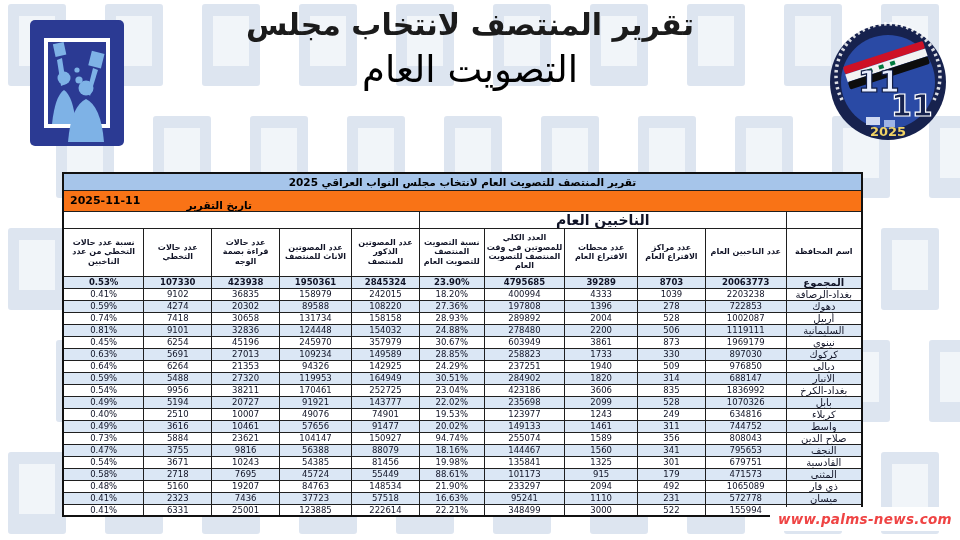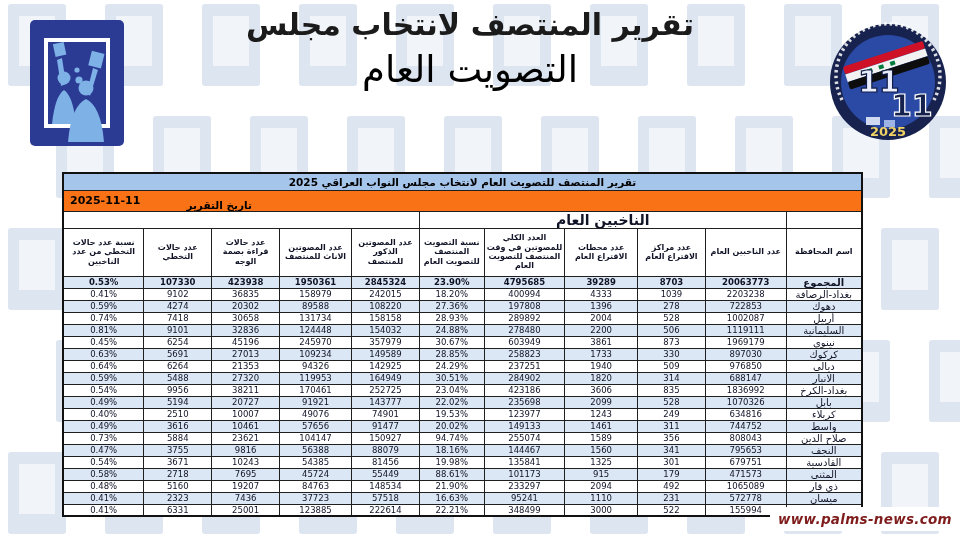--- a/index.html
+++ b/index.html
@@ -39,21 +39,21 @@
   tr.cols th { height:48px; font-size:8px; font-weight:bold; white-space:normal; line-height:1.18; padding:1px 2px; }
 
   tbody td { height:12px; font-size:8.5px; white-space:nowrap; }
   tbody tr:nth-child(odd) td { background:#dbe7f5; }
   tr.total td { background:#f6a81c; font-weight:bold; }
   td.name { font-size:10px; }
 
   
   .palms { position:absolute; left:770px; top:507px; width:190px; height:24px; z-index:4;
            background:#ffffff; display:flex; align-items:center; justify-content:center;
-           color:#7f1d1d; font-weight:bold; font-style:italic; font-size:13.5px; letter-spacing:0.3px; }
+           color:#ef4444; font-weight:bold; font-style:italic; font-size:13.5px; letter-spacing:0.3px; }
 </style>
 </head>
 <body>
 
 <div class="page">
 
   <div class="bg-pattern">
       <div class="ghost" style="left: 8px; top: 4px;"></div>
       <div class="ghost" style="left: 105px; top: 4px;"></div>
       <div class="ghost" style="left: 202px; top: 4px;"></div>

